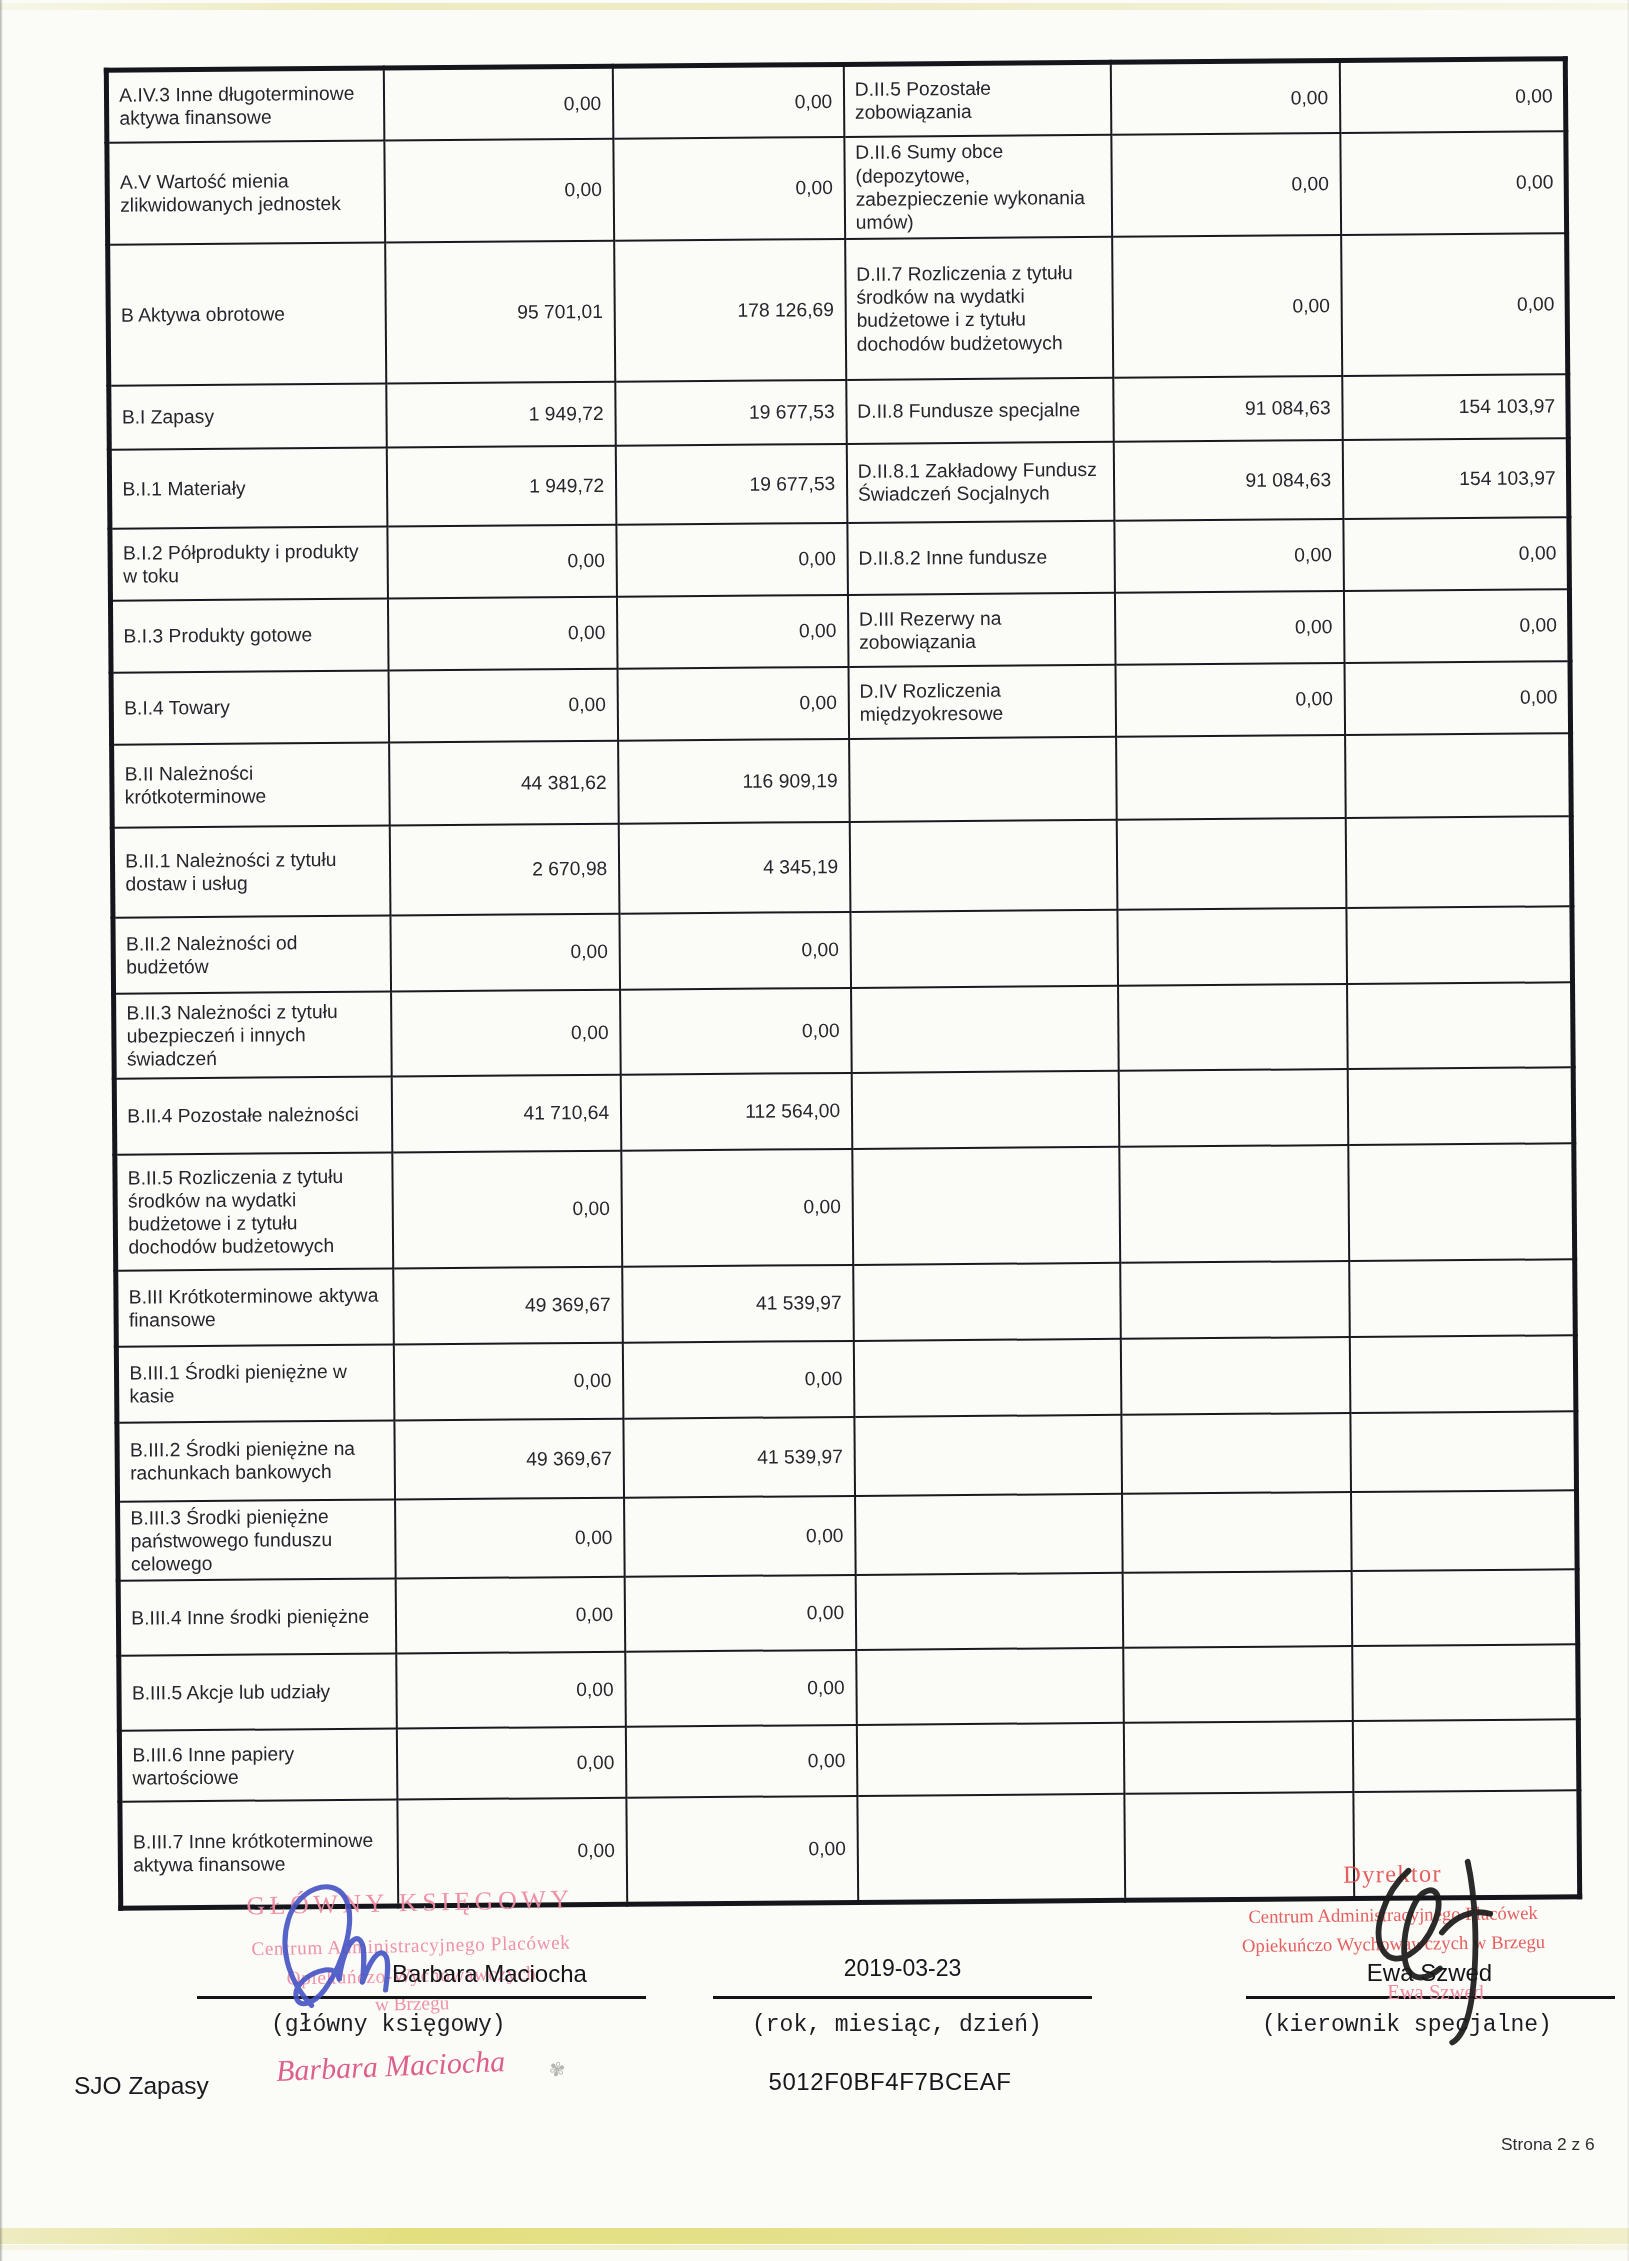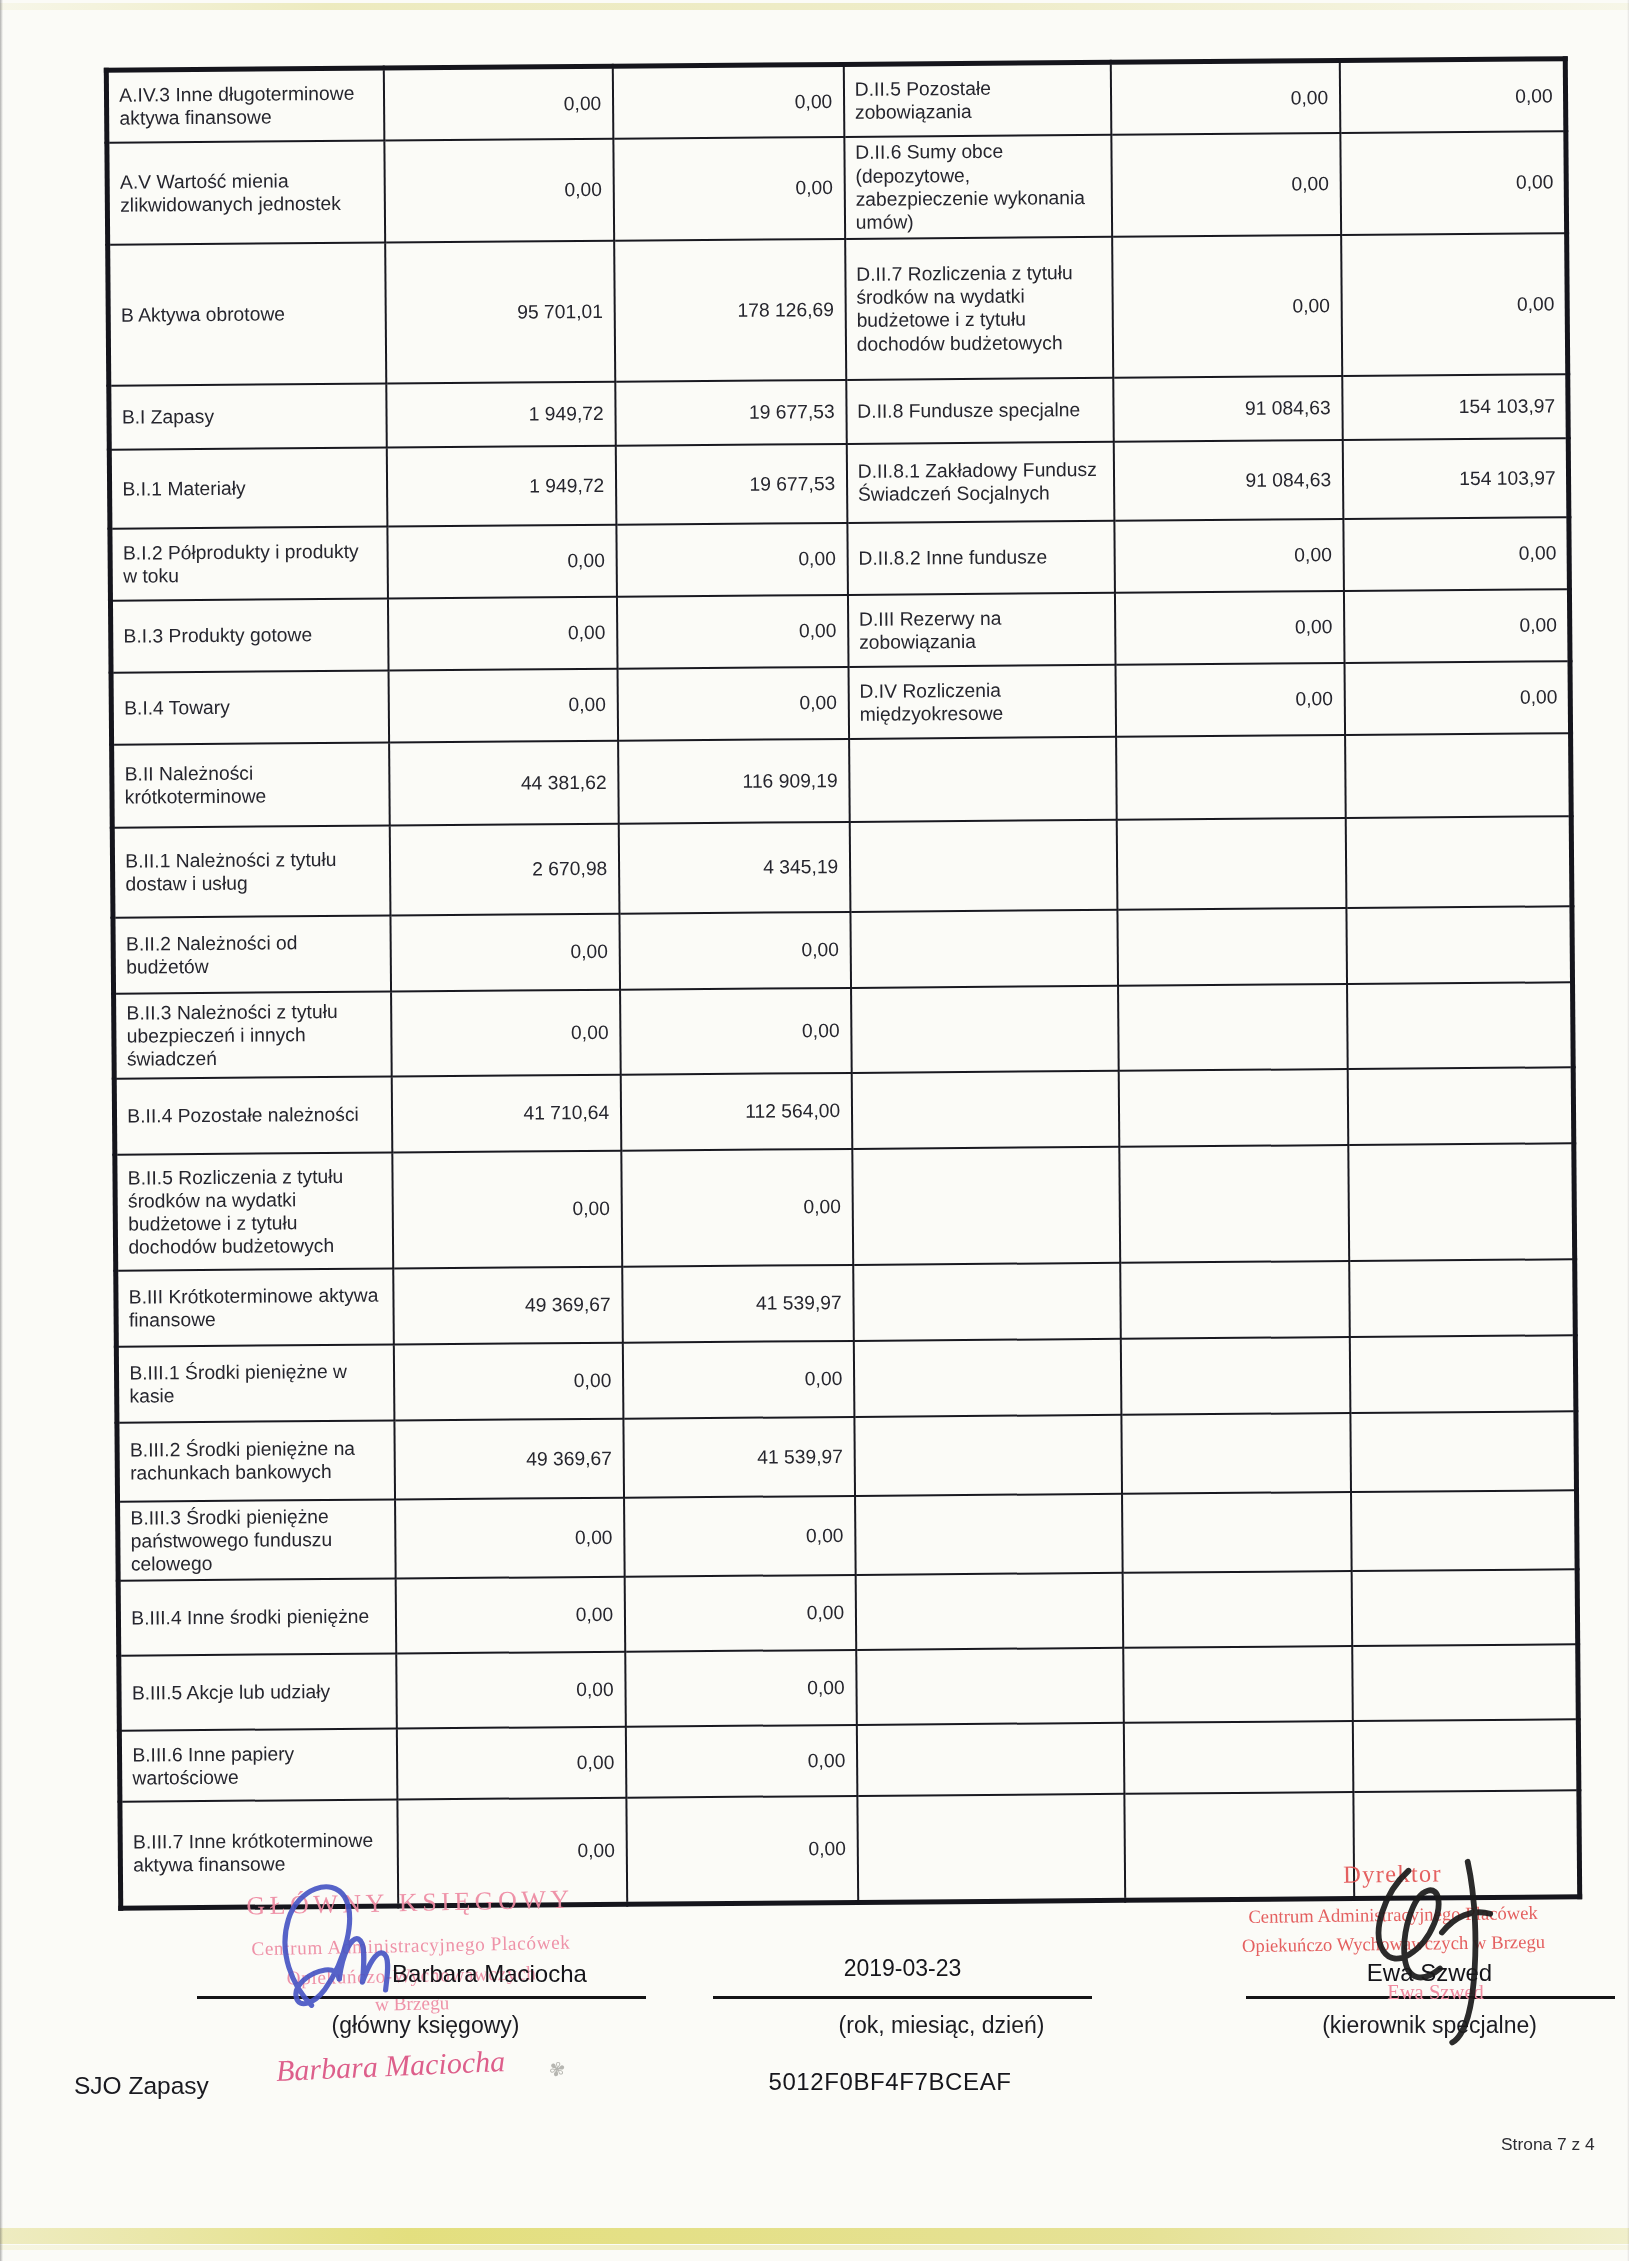--- a/index.html
+++ b/index.html
@@ -55,21 +55,21 @@
 
   .sig-name{font-size:24px;color:#141419;text-align:center;}
   .name-left{left:335px;top:1960px;width:309px;}
   .name-right{left:1262px;top:1959px;width:335px;z-index:4;}
   .stamp-name-right{left:1268px;top:1981px;width:335px;text-align:center;
     font-family:"Liberation Serif","DejaVu Serif",serif;font-size:20.6px;color:#ef8ba0;z-index:3;}
   .sig-line{height:3.2px;background:#141416;}
   .line-left{left:197px;top:1996px;width:449px;}
   .line-center{left:713px;top:1996px;width:379px;}
   .line-right{left:1246px;top:1996px;width:369px;}
-  .sig-role{font-size:23px;color:#1c1c22;text-align:center;}
+  .sig-role{font-size:23px;color:#1c1c22;font-family:Liberation Mono, monospace;}
   .role-left{left:271px;top:2012px;width:309px;}
   .role-center{left:752px;top:2012px;width:379px;}
   .role-right{left:1262px;top:2012px;width:335px;}
   .date-center{left:713px;top:1955px;width:379px;font-size:23px;color:#16161c;text-align:center;}
   .checksum{left:703px;top:2068px;width:374px;font-size:24px;color:#16161c;text-align:center;letter-spacing:0.6px;}
   .script-pink{left:276px;top:2049px;font-family:"Liberation Serif","DejaVu Serif",serif;
     font-style:italic;font-size:30px;color:#dd5f8b;transform:rotate(-2.5deg);}
   .flower-artifact{left:549px;top:2058px;font-size:19.3px;color:#9a9a94;opacity:.7;transform:rotate(12deg);}
   .software{left:74px;top:2072px;font-size:24.5px;color:#1a1a20;}
   .pagenum{left:1501px;top:2134px;font-size:17.4px;color:#2d2d33;}
@@ -318,15 +318,15 @@
       <path d="M190 12 C 201 62, 207 142, 197 220 C 191 262, 179 286, 166 293"></path>
       <path d="M150 122 C 170 97, 197 85, 225 93"></path>
     </g>
   </svg>
 
   <div class="abs stamp-name-right">Ewa Szwed</div>
   <div class="abs sig-name name-right">Ewa Szwed</div>
   <div class="abs sig-line line-right"></div>
   <div class="abs sig-role role-right">(kierownik specjalne)</div>
 
-  <div class="abs pagenum">Strona 7 z 4</div>
+  <div class="abs pagenum">Strona 2 z 6</div>
 </div>
 
 
 </body></html>

